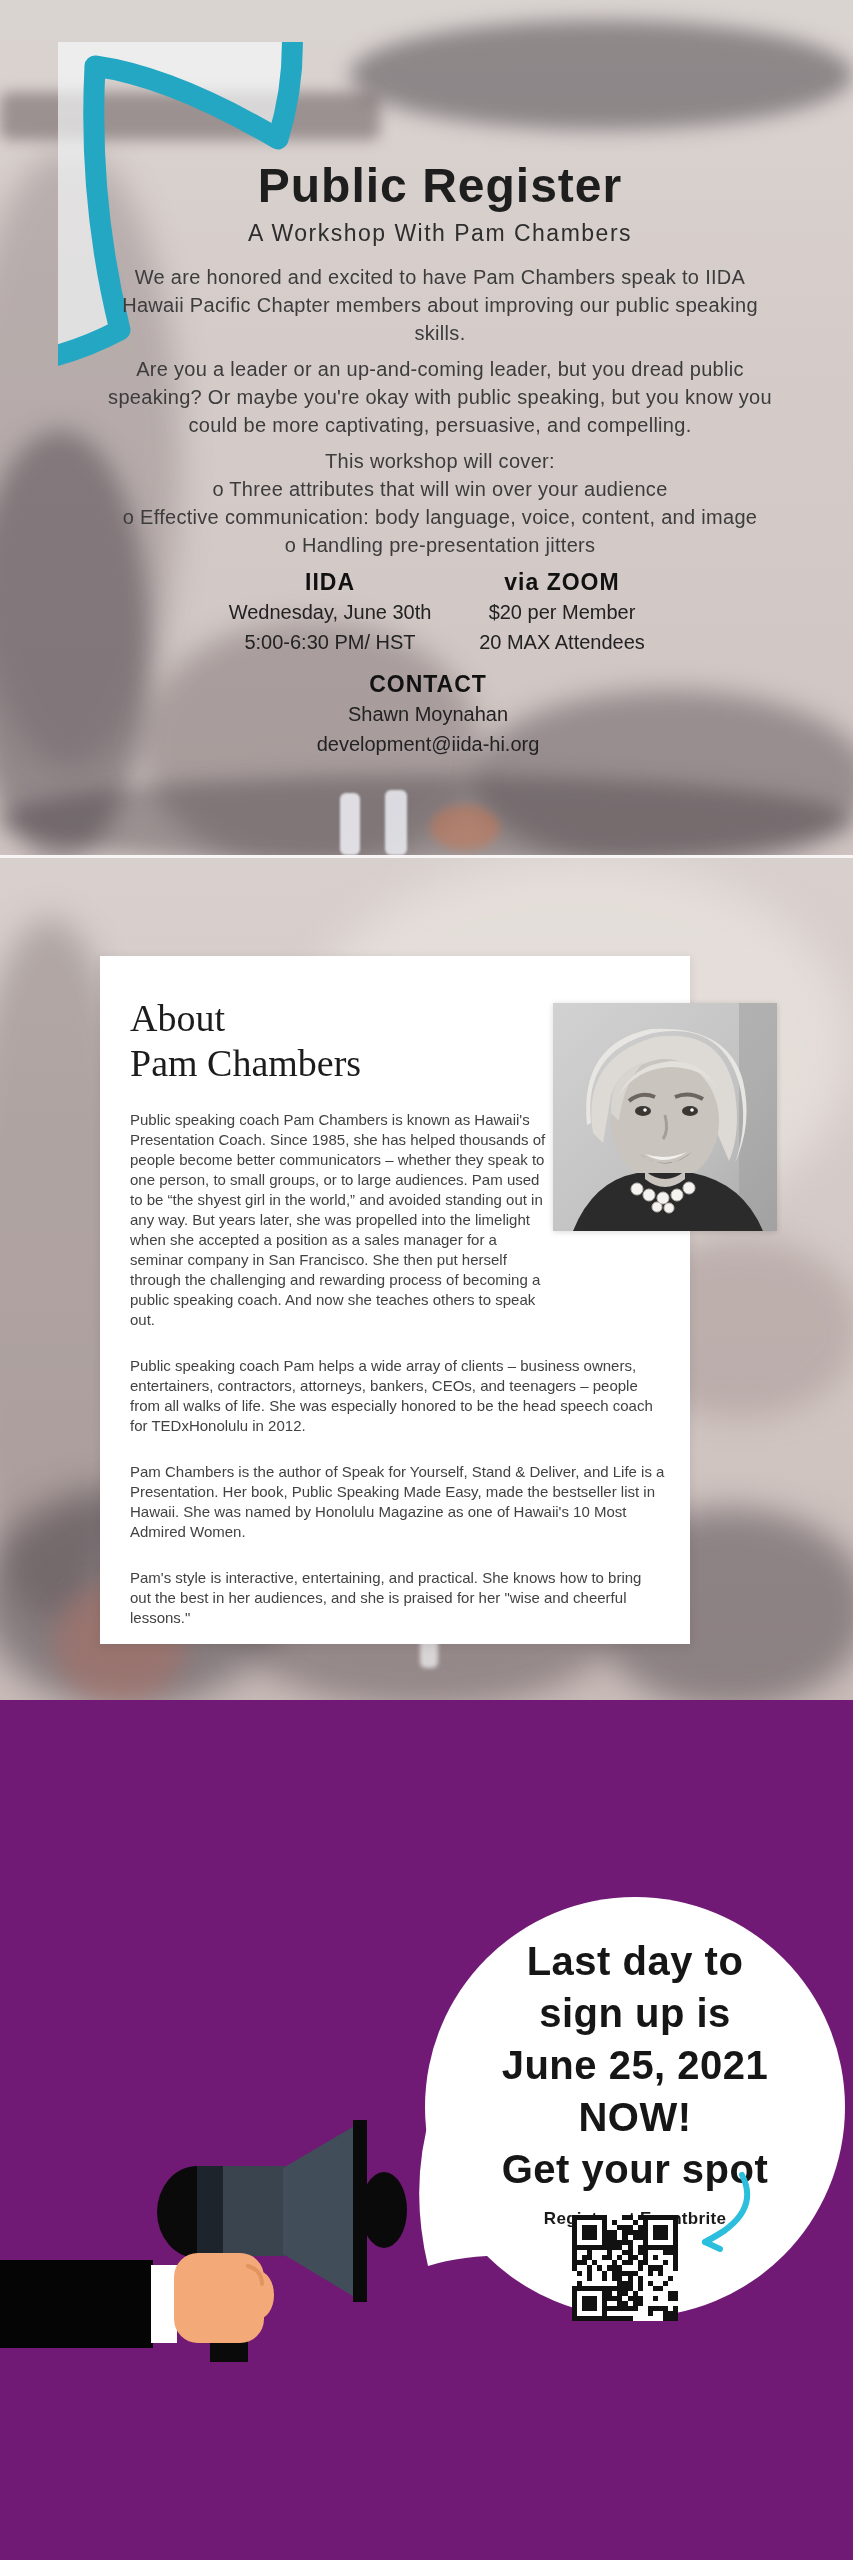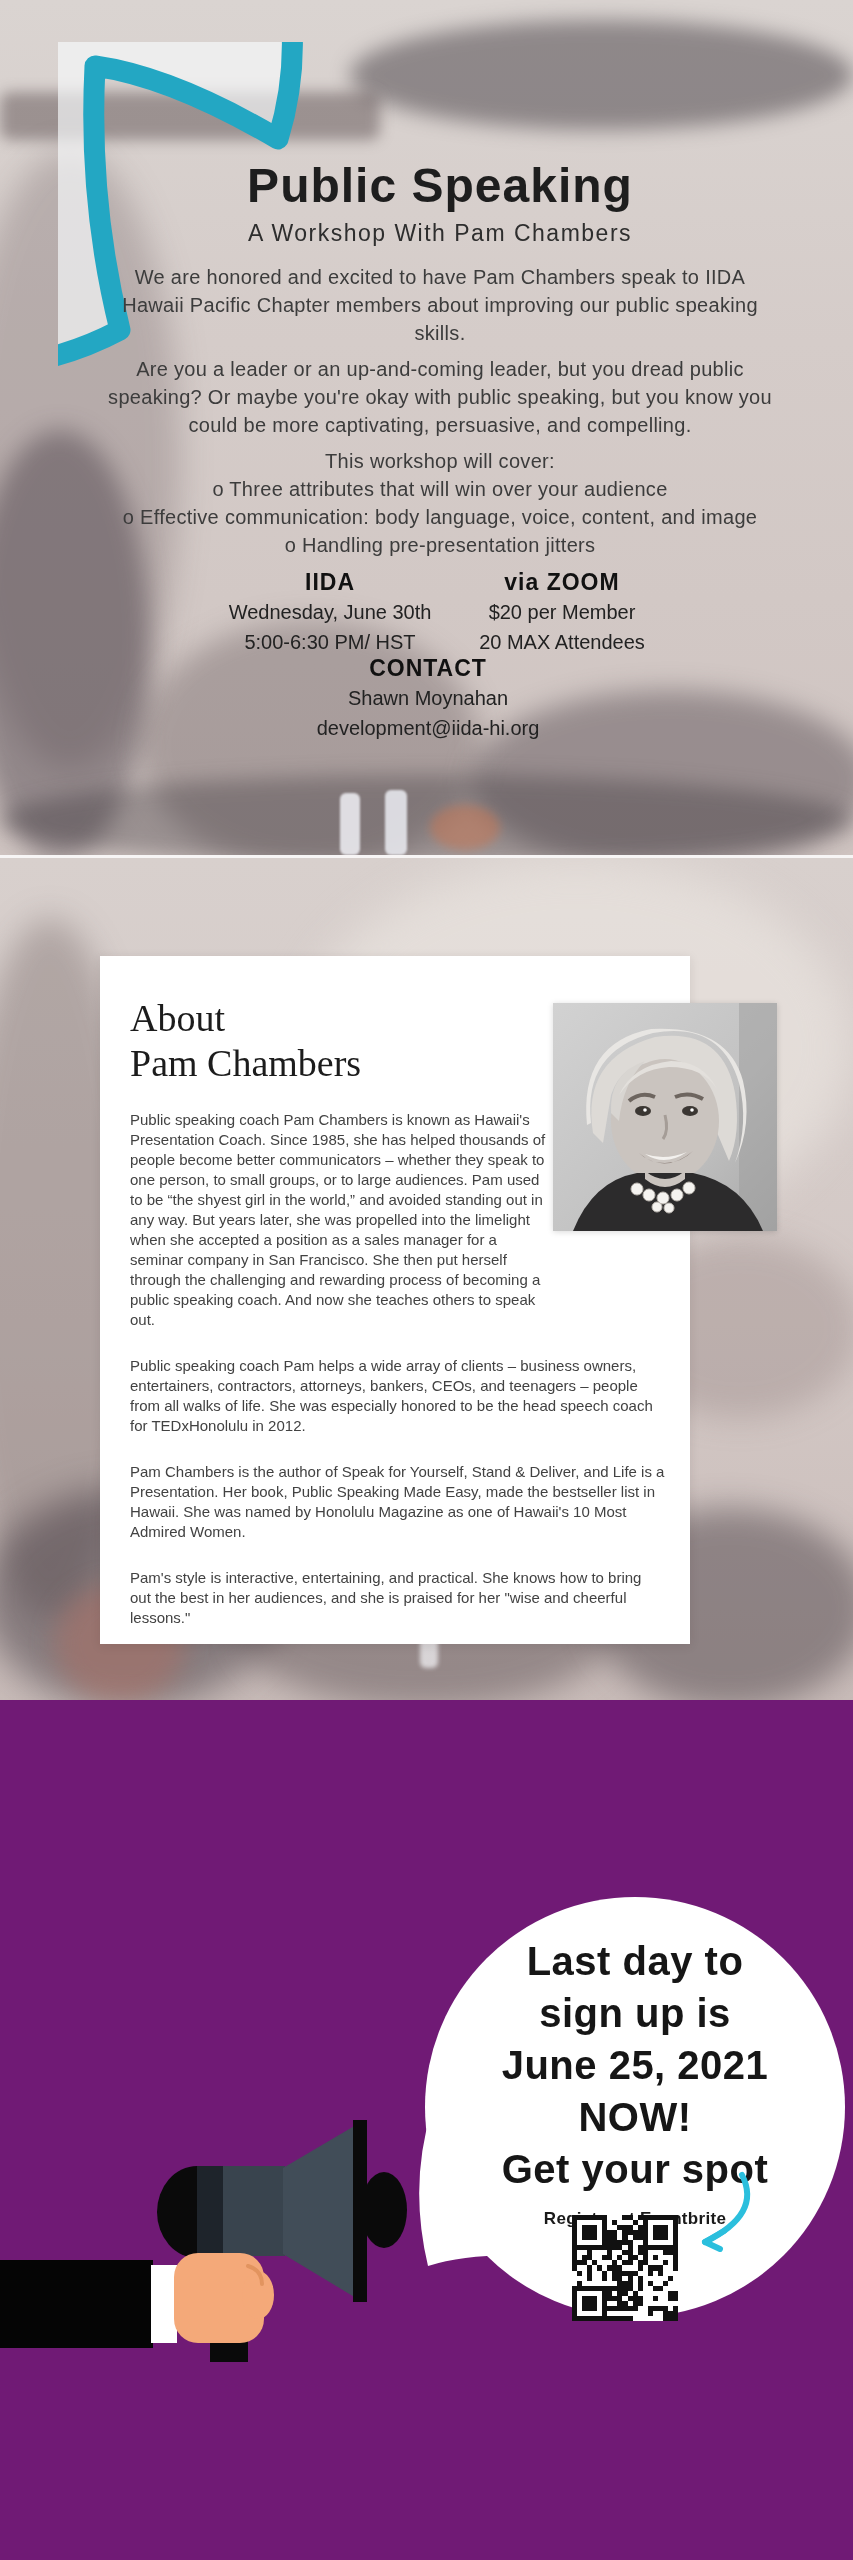--- a/index.html
+++ b/index.html
@@ -23,21 +23,21 @@
   .flyer-subtitle{margin-top:8px;font-size:23px;letter-spacing:1.5px;color:#2e2e2e;}
   .flyer-para{margin:16px auto 0;width:640px;font-size:20px;line-height:28px;letter-spacing:.3px;}
   .flyer-para.second{margin-top:8px;width:680px;}
   .covers{margin-top:8px;font-size:20px;line-height:28px;letter-spacing:.3px;}
   .info-row{position:relative;margin-top:10px;height:86px;}
   .info-col{position:absolute;top:0;text-align:center;}
   .col-date{left:85px;width:300px;}
   .col-zoom{left:322px;width:290px;}
   .info-h{font-size:23px;font-weight:700;letter-spacing:1px;color:#111;}
   .info-l{font-size:20px;line-height:27px;margin-top:3px;color:#222;}
-  .contact-block{margin:0 auto 0;width:340px;transform:translateX(-12px);text-align:center;}
+  .contact-block{margin:16px auto 0;width:340px;transform:translateX(-12px);text-align:center;}
 
   
   .about-card{position:absolute;left:100px;top:98px;width:590px;height:688px;background:#ffffff;
               box-shadow:0 2px 10px rgba(40,30,30,.10);z-index:3;}
   .about-inner{padding:40px 28px 0 30px;}
   .about-heading{font-family:"Liberation Serif",serif;font-size:38px;line-height:45px;color:#1c1c1c;font-weight:500;}
   .about-body{margin-top:24px;color:#424242;font-size:15px;line-height:20px;}
   .about-body p{margin:0 0 26px 0;}
   .about-body p.narrow{width:418px;}
   .about-body p.wide{width:535px;}
@@ -73,21 +73,21 @@
       <div class="blob" style="left:430px;top:805px;width:70px;height:45px;background:rgba(200,115,80,.5);filter:blur(5px);"></div>
       <div class="blob" style="left:340px;top:793px;width:20px;height:62px;background:rgba(240,240,245,.85);filter:blur(1px);border-radius:6px;"></div>
       <div class="blob" style="left:385px;top:790px;width:22px;height:65px;background:rgba(235,236,242,.85);filter:blur(1px);border-radius:6px;"></div>
     </div>
 
     <svg class="bubble-svg" viewBox="0 0 720 730">
       <path d="M 220 97 A 324 324 0 1 0 62 288 Q 30 160 37 24 Q 115 35 220 97 Z" fill="rgba(248,250,252,0.66)" stroke="#23a7c3" stroke-width="21" stroke-linejoin="round"></path>
     </svg>
 
     <div class="bubble-content">
-      <div class="flyer-title">Public Speaking</div>
+      <div class="flyer-title">Public Register</div>
       <div class="flyer-subtitle">A Workshop With Pam Chambers</div>
       <div class="flyer-para">We are honored and excited to have Pam Chambers speak to IIDA Hawaii Pacific Chapter members about improving our public speaking skills.</div>
       <div class="flyer-para second">Are you a leader or an up-and-coming leader, but you dread public speaking? Or maybe you're okay with public speaking, but you know you could be more captivating, persuasive, and compelling.</div>
       <div class="covers">
         <div>This workshop will cover:</div>
         <div>o Three attributes that will win over your audience</div>
         <div>o Effective communication: body language, voice, content, and image</div>
         <div>o Handling pre-presentation jitters</div>
       </div>
       <div class="info-row">

